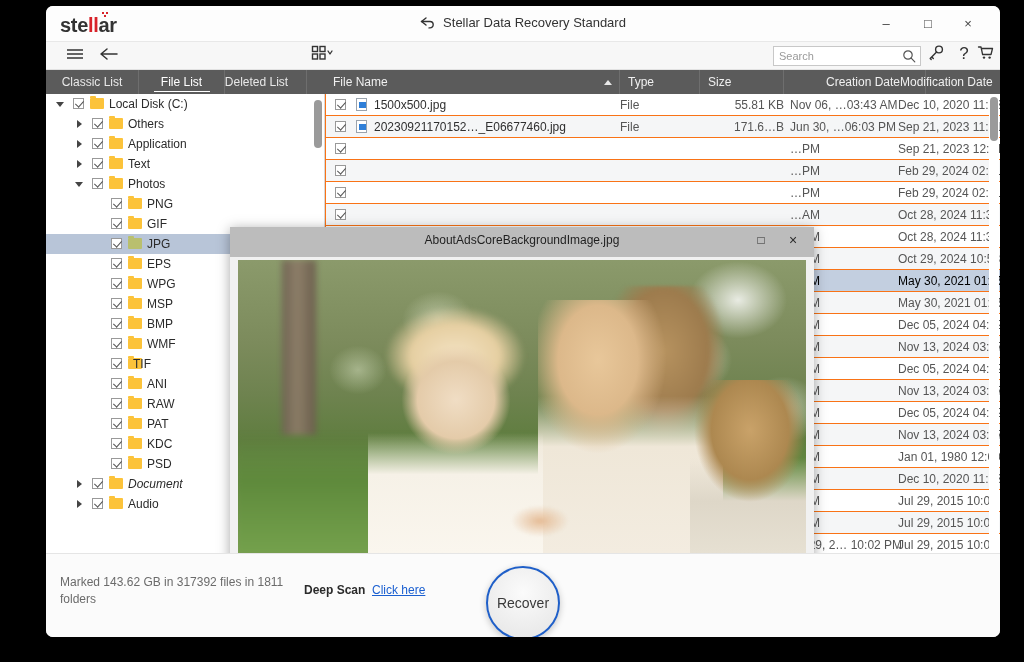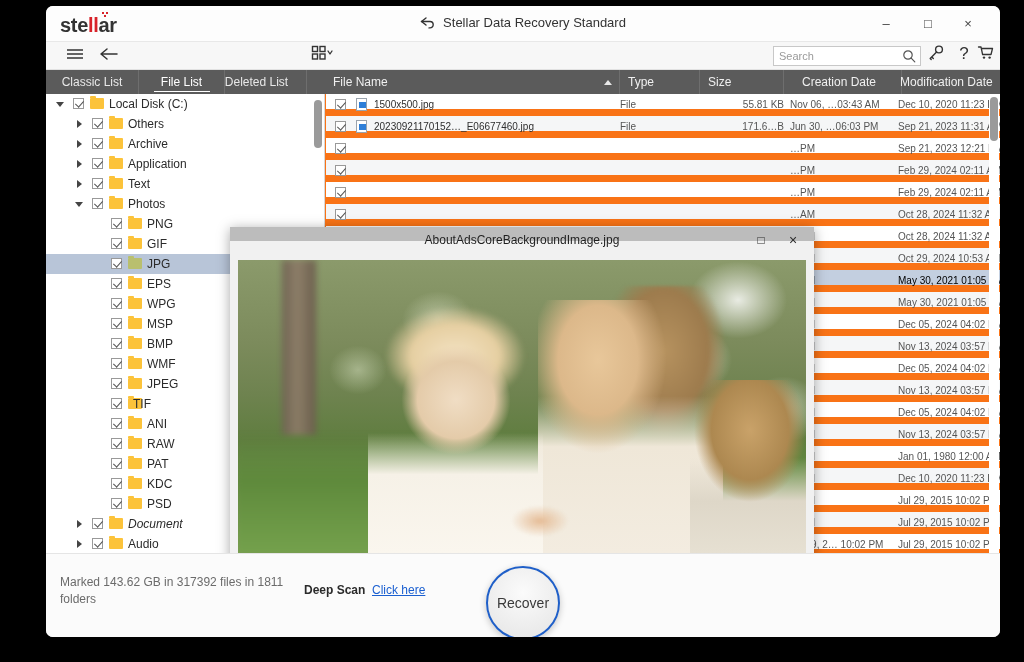--- a/index.html
+++ b/index.html
@@ -122,21 +122,21 @@
   .colhdr {
     position: absolute; top: 0; height: 24px;
     color: #f0f0f0; font-size: 12px; line-height: 24px;
     border-right: 1px solid #6e6e6e;
     padding-left: 8px;
     white-space: nowrap; overflow: hidden;
   }
   #ch-name { left: 279px; width: 295px; }
   #ch-type { left: 574px; width: 80px; }
   #ch-size { left: 654px; width: 84px; }
-  #ch-cdate{ left: 748px; width: 108px; }
+  #ch-cdate{ left: 772px; width: 108px; }
   #ch-mdate{ left: 846px; width: 108px; border-right:none; }
   #sort-arrow {
     position: absolute; right: 7px; top: 10px;
     width: 0; height: 0;
     border-left: 4px solid transparent;
     border-right: 4px solid transparent;
     border-bottom: 5px solid #e8e8e8;
   }
 
   
@@ -212,22 +212,22 @@
   
   #filelist {
     position: absolute; left: 280px; top: 0;
     width: 674px; height: 459px;
     background: #fff;
     overflow: hidden;
   }
   .frow {
     position: relative;
     height: 22px; line-height: 22px;
-    font-size: 10px; color: #2f2f2f;
-    border-bottom: 7px solid #f97316;
+    font-size: 12px; color: #2f2f2f;
+    border-bottom: 1px solid #f97316;
     white-space: nowrap;
   }
   .frow.alt { background: #f5f6f7; }
   .frow.sel { background: #c3cfe0; color: #000; }
   .fchk {
     position: absolute; left: 9px; top: 5px;
     width: 11px; height: 11px; border: 1px solid #999; background: #fff;
   }
   .fchk:after {
     content:""; position:absolute; left:3px; top:0px;
@@ -260,21 +260,21 @@
   
   #preview {
     position: absolute;
     left: 184px; top: 133px;
     width: 584px; height: 362px;
     background: #f1f1f1;
     box-shadow: 0 2px 12px rgba(0,0,0,0.35);
   }
   #preview-titlebar {
     position: relative;
-    height: 14px;
+    height: 30px;
     background: #bcbcbc;
   }
   #preview-title {
     position: absolute; left: 0; right: 0; top: 6px;
     text-align: center; font-size: 12px; color: #1f1f1f;
   }
   .pbtn {
     position: absolute; top: 5px;
     width: 18px; height: 17px;
     text-align: center; line-height: 17px;
@@ -505,28 +505,20 @@
             <span class="tchk" style="left: 46px;"></span>
             <span class="tfold" style="left: 63px;"></span>
             <span class="tlbl" style="left: 82px;">Others</span>
           </div>
           <div class="tnode">
             <span class="tw" style="left: 29px;">
               <span class="tri-r"></span>
             </span>
             <span class="tchk" style="left: 46px;"></span>
             <span class="tfold" style="left: 63px;"></span>
-            <span class="tlbl" style="left: 82px;">Archive</span>
-          </div>
-          <div class="tnode">
-            <span class="tw" style="left: 29px;">
-              <span class="tri-r"></span>
-            </span>
-            <span class="tchk" style="left: 46px;"></span>
-            <span class="tfold" style="left: 63px;"></span>
             <span class="tlbl" style="left: 82px;">Application</span>
           </div>
           <div class="tnode">
             <span class="tw" style="left: 29px;">
               <span class="tri-r"></span>
             </span>
             <span class="tchk" style="left: 46px;"></span>
             <span class="tfold" style="left: 63px;"></span>
             <span class="tlbl" style="left: 82px;">Text</span>
           </div>
@@ -570,25 +562,20 @@
           </div>
           <div class="tnode">
             <span class="tchk" style="left: 65px;"></span>
             <span class="tfold" style="left: 82px;"></span>
             <span class="tlbl" style="left: 101px;">BMP</span>
           </div>
           <div class="tnode">
             <span class="tchk" style="left: 65px;"></span>
             <span class="tfold" style="left: 82px;"></span>
             <span class="tlbl" style="left: 101px;">WMF</span>
-          </div>
-          <div class="tnode">
-            <span class="tchk" style="left: 65px;"></span>
-            <span class="tfold" style="left: 82px;"></span>
-            <span class="tlbl" style="left: 101px;">JPEG</span>
           </div>
           <div class="tnode">
             <span class="tchk" style="left: 65px;"></span>
             <span class="tfold" style="left: 82px;"></span>
             <span class="tlbl" style="left: 87px;">TIF</span>
           </div>
           <div class="tnode">
             <span class="tchk" style="left: 65px;"></span>
             <span class="tfold" style="left: 82px;"></span>
             <span class="tlbl" style="left: 101px;">ANI</span>

